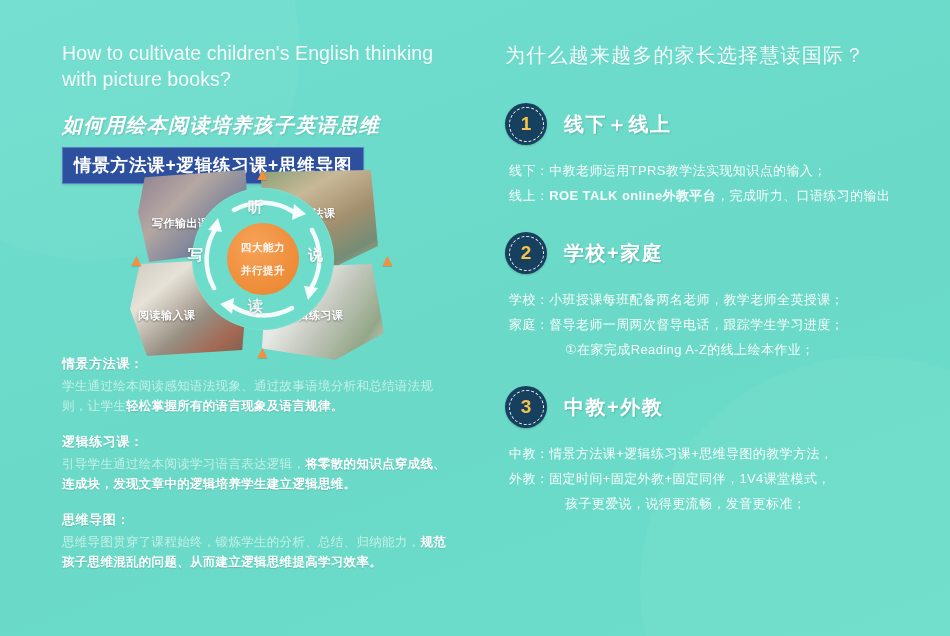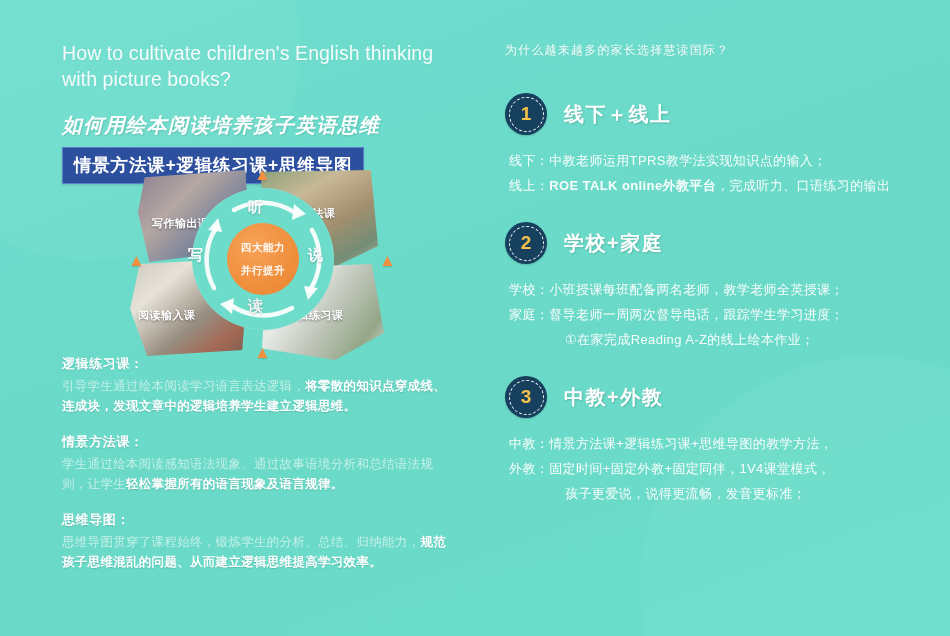--- a/index.html
+++ b/index.html
@@ -214,21 +214,21 @@
 
   
   .right-col {
     position: absolute;
     left: 505px;
     top: 42px;
     width: 420px;
   }
 
   .right-title {
-    font-size: 12px;
+    font-size: 20px;
     color: #ffffff;
     opacity: 0.92;
     letter-spacing: 1.2px;
     font-weight: 400;
     text-shadow: 0 1px 1px rgba(0,0,0,0.07);
     margin-bottom: 34px;
   }
 
   .section { margin-bottom: 24px; }
 
@@ -355,27 +355,27 @@
 
     <div class="arrow-orange ao-top">▲</div>
     <div class="arrow-orange ao-right">▲</div>
     <div class="arrow-orange ao-bottom">▲</div>
     <div class="arrow-orange ao-left">▲</div>
   </div>
 
   <div class="desc-blocks">
 
     <div class="desc-block">
+      <div class="desc-head">情景方法课：</div>
+      <div class="desc-body"><span>学生通过绘本阅读感知语法现象、通过故事语境分析和总结语法规则，让学生</span><b>轻松掌握所有的语言现象及语言规律。</b></div>
+    </div>
+
+    <div class="desc-block">
       <div class="desc-head">逻辑练习课：</div>
       <div class="desc-body"><span>引导学生通过绘本阅读学习语言表达逻辑，</span><b>将零散的知识点穿成线、连成块，发现文章中的逻辑培养学生建立逻辑思维。</b></div>
-    </div>
-
-    <div class="desc-block">
-      <div class="desc-head">情景方法课：</div>
-      <div class="desc-body"><span>学生通过绘本阅读感知语法现象、通过故事语境分析和总结语法规则，让学生</span><b>轻松掌握所有的语言现象及语言规律。</b></div>
     </div>
 
     <div class="desc-block">
       <div class="desc-head">思维导图：</div>
       <div class="desc-body"><span>思维导图贯穿了课程始终，锻炼学生的分析、总结、归纳能力，</span><b>规范孩子思维混乱的问题、从而建立逻辑思维提高学习效率。</b></div>
     </div>
 
   </div>
 
   <div class="right-col">

